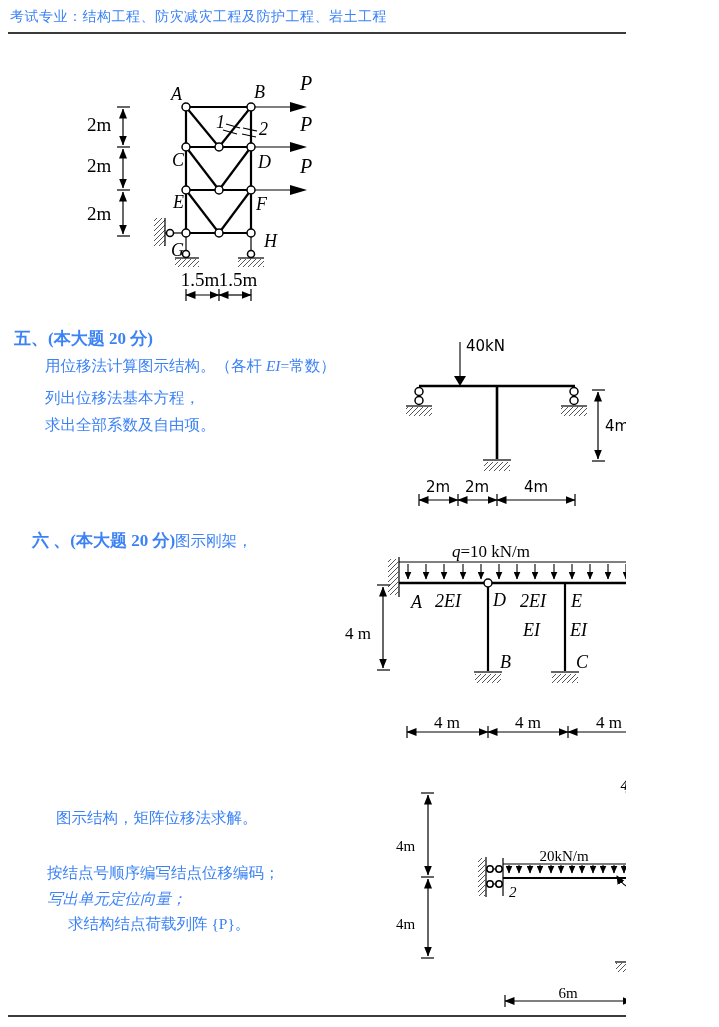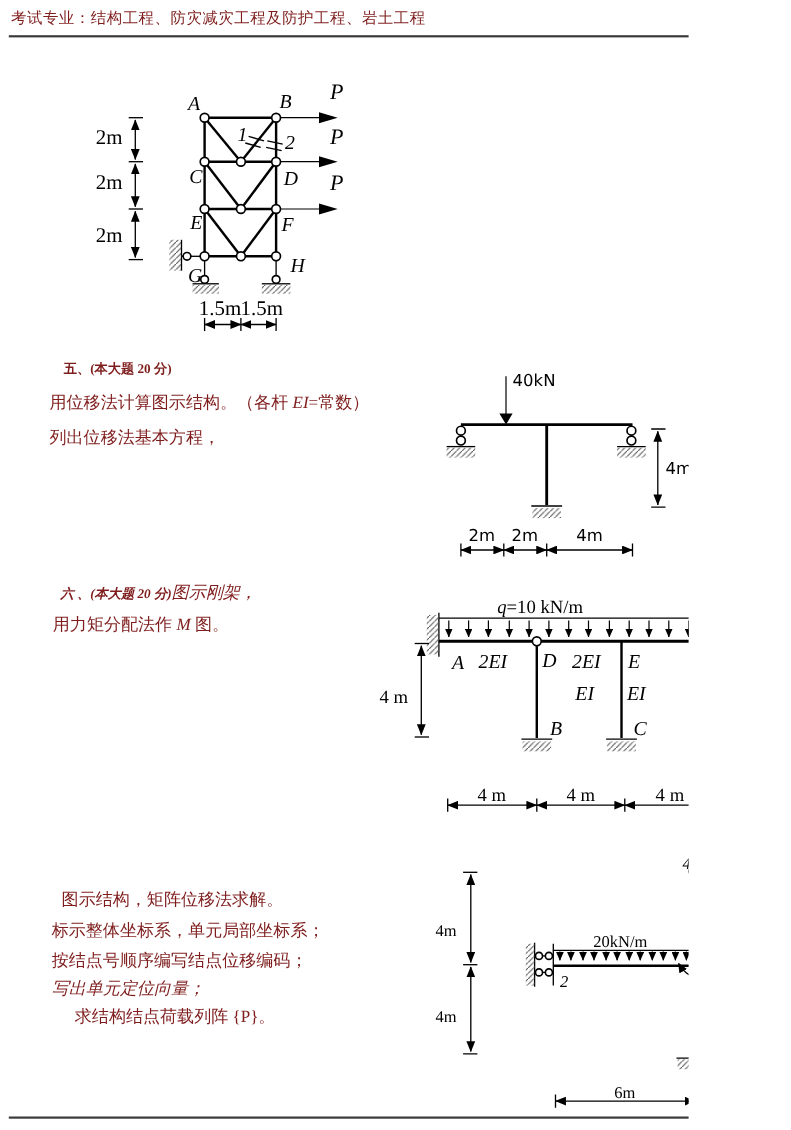--- a/index.html
+++ b/index.html
@@ -1,21 +1,21 @@
 <!DOCTYPE html>
 <html><head>
 <meta charset="utf-8">
 <style>
   html,body{margin:0;padding:0;background:#ffffff;}
   #page{position:relative;width:626px;height:1027px;background:#fff;overflow:hidden;
-        font-family:"Liberation Serif","DejaVu Serif",serif;color:#7f1d1d;}
+        font-family:"Liberation Serif","DejaVu Serif",serif;color:#3b82f6;}
   .abs{position:absolute;}
   .rule{position:absolute;height:2px;background:#3a3a3a;}
   .hdr{font-size:14px;letter-spacing:0.5px;}
-  .h-bold{font-size:12px;font-weight:bold;margin-left:44px;}
+  .h-bold{font-size:17px;font-weight:bold;}
   .body-line{font-size:15.5px;}
   .em{font-style:italic;font-family:"Liberation Serif",serif;}
   svg{position:absolute;overflow:visible;}
   svg text{fill:#000;}
   .mem{stroke:#000;stroke-width:2.2;fill:none;}
   .mem3{stroke:#000;stroke-width:2.6;fill:none;}
   .thin{stroke:#000;stroke-width:1.1;fill:none;}
   .diml{stroke:#000;stroke-width:1.2;fill:none;}
   .node{fill:#fff;stroke:#000;stroke-width:1.5;}
   .blk{fill:#000;stroke:none;}
@@ -146,20 +146,21 @@
       <text class="lbl" x="259" y="135">2</text>
       <text class="lblP" x="300" y="90">P</text>
       <text class="lblP" x="300" y="131">P</text>
       <text class="lblP" x="300" y="173">P</text>
     </g>
   </svg>
 
   <div class="abs h-bold" style="left:14px;top:327px;">五、(本大题 20 分)</div>
   <div class="abs body-line" style="left:45px;top:356px;"><span>用位移法计算图示结构。（各杆 </span><span class="em">EI</span><span>=常数）</span></div>
   <div class="abs body-line" style="left:45px;top:388px;">列出位移法基本方程，</div>
+  <div class="abs body-line" style="left:45px;top:415px;">求出全部系数及自由项。</div>
 
   <svg style="left:390px;top:330px;" width="330" height="185" viewBox="390 330 330 185">
     <defs>
       <pattern id="f5-h" patternUnits="userSpaceOnUse" width="5" height="5">
         <path d="M0,5 L5,0" stroke="#555" stroke-width="1"></path>
       </pattern>
       <marker id="f5-dm" viewBox="0 0 10 8" refX="9.5" refY="4" markerWidth="10" markerHeight="8" orient="auto-start-reverse" markerUnits="userSpaceOnUse">
         <path d="M0,0 L10,4 L0,8 Z" fill="#000"></path>
       </marker>
     </defs>
@@ -206,24 +207,23 @@
       <line class="diml" x1="575" y1="494" x2="575" y2="506"></line>
       <line class="diml" x1="419" y1="500" x2="458" y2="500" marker-start="url(#f5-dm)" marker-end="url(#f5-dm)"></line>
       <line class="diml" x1="458" y1="500" x2="497" y2="500" marker-start="url(#f5-dm)" marker-end="url(#f5-dm)"></line>
       <line class="diml" x1="497" y1="500" x2="575" y2="500" marker-start="url(#f5-dm)" marker-end="url(#f5-dm)"></line>
       <text class="sans15 mid" x="438" y="492">2m</text>
       <text class="sans15 mid" x="477" y="492">2m</text>
       <text class="sans15 mid" x="536" y="492">4m</text>
     </g>
   </svg>
 
-  <div class="abs" style="left:11px;top:529px;font-style:italic;">
+  <div class="abs" style="left:32px;top:529px;">
     <span class="h-bold">六 、(本大题 20 分)</span><span class="body-line">图示刚架，</span>
   </div>
-  <div class="abs body-line" style="left:48px;top:558px;"><span>用力矩分配法作 </span><span class="em">M</span><span> 图。</span></div>
 
   <svg style="left:340px;top:538px;" width="379" height="200" viewBox="340 538 379 200">
     <defs>
       <pattern id="f6-h" patternUnits="userSpaceOnUse" width="5" height="5">
         <path d="M0,5 L5,0" stroke="#555" stroke-width="1"></path>
       </pattern>
       <marker id="f6-dm" viewBox="0 0 10 8" refX="9.5" refY="4" markerWidth="10" markerHeight="8" orient="auto-start-reverse" markerUnits="userSpaceOnUse">
         <path d="M0,0 L10,4 L0,8 Z" fill="#000"></path>
       </marker>
       <marker id="f6-a" viewBox="0 0 8 7" refX="7.5" refY="3.5" markerWidth="8" markerHeight="7" orient="auto" markerUnits="userSpaceOnUse">
@@ -300,21 +300,20 @@
       <line class="diml" x1="407" y1="732" x2="488" y2="732" marker-start="url(#f6-dm)" marker-end="url(#f6-dm)"></line>
       <line class="diml" x1="488" y1="732" x2="568" y2="732" marker-start="url(#f6-dm)" marker-end="url(#f6-dm)"></line>
       <line class="diml" x1="568" y1="732" x2="650" y2="732" marker-start="url(#f6-dm)" marker-end="url(#f6-dm)"></line>
       <text class="dimt17 mid" x="447" y="728">4 m</text>
       <text class="dimt17 mid" x="528" y="728">4 m</text>
       <text class="dimt17 mid" x="609" y="728">4 m</text>
     </g>
   </svg>
 
   <div class="abs body-line" style="left:56px;top:808px;">图示结构，矩阵位移法求解。</div>
-  <div class="abs body-line" style="left:47px;top:836px;">标示整体坐标系，单元局部坐标系；</div>
   <div class="abs body-line" style="left:47px;top:863px;">按结点号顺序编写结点位移编码；</div>
   <div class="abs body-line" style="left:47px;top:889px;font-style:italic;">写出单元定位向量；</div>
   <div class="abs body-line" style="left:47px;top:914px;margin-left:21px;">求结构结点荷载列阵 {P}。</div>
 
   <svg style="left:390px;top:775px;" width="329" height="235" viewBox="390 775 329 235">
     <defs>
       <pattern id="f7-h" patternUnits="userSpaceOnUse" width="5" height="5">
         <path d="M0,5 L5,0" stroke="#555" stroke-width="1"></path>
       </pattern>
       <marker id="f7-dm" viewBox="0 0 10 8" refX="9.5" refY="4" markerWidth="10" markerHeight="8" orient="auto-start-reverse" markerUnits="userSpaceOnUse">

